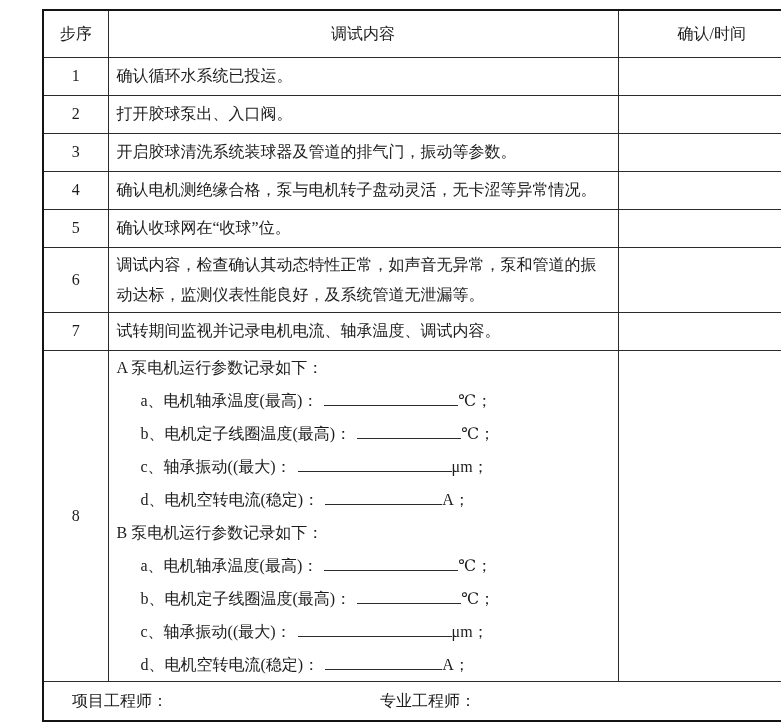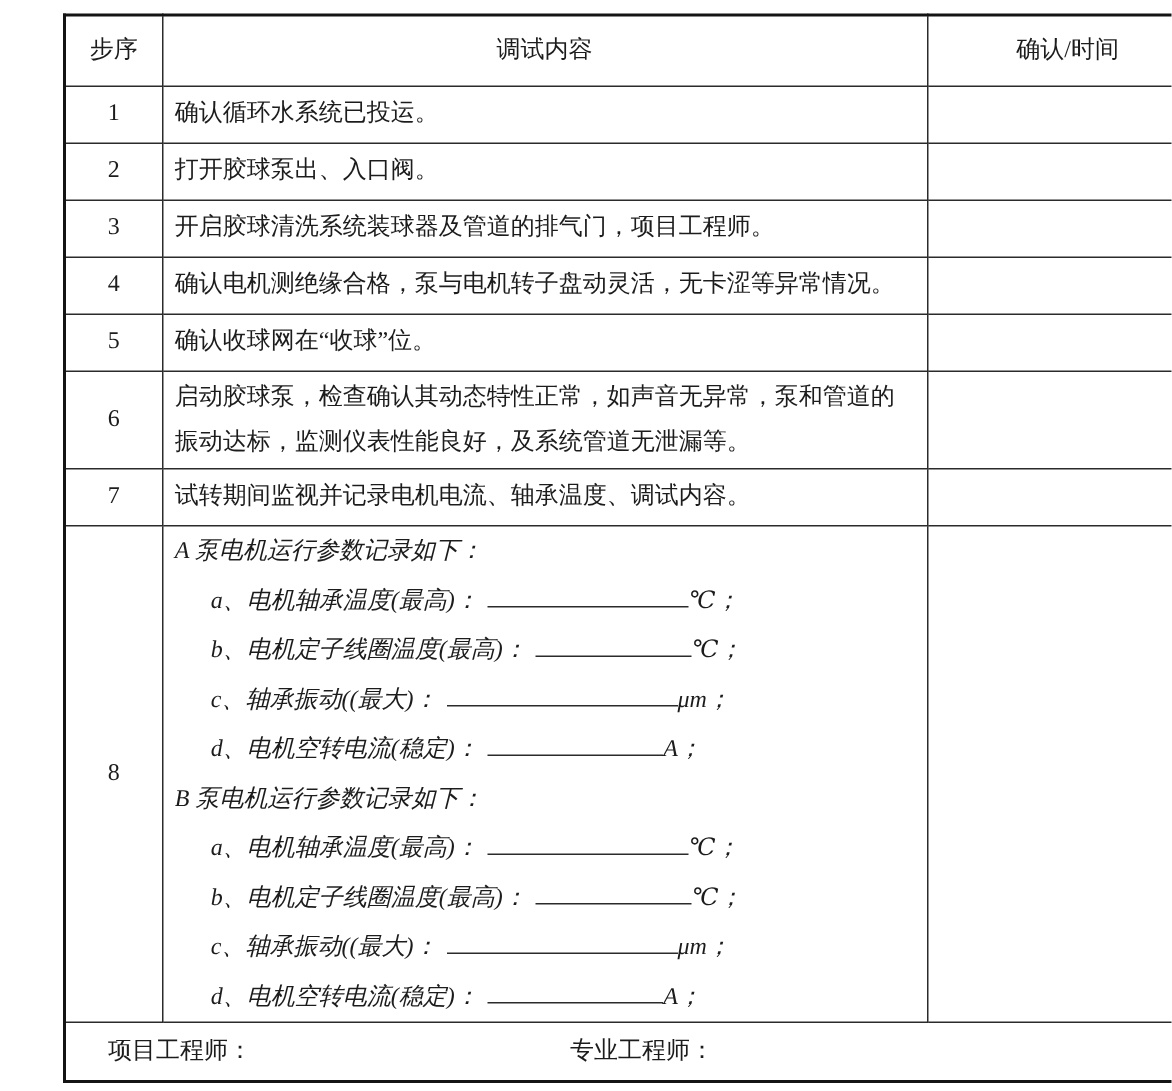--- a/index.html
+++ b/index.html
@@ -24,21 +24,21 @@
   tr.h38{height:38px;}
   tr.h64{height:64px;}
   tr.h329{height:329px;}
   tr.hfoot{height:40px;}
   td.step,td.hcell{text-align:center;}
   td.content{padding:2px 14px 2px 8px;}
   tr.h64 td.content{line-height:30px;}
   td.confirm{background:#fff;}
   
   td.bigcell{vertical-align:middle;padding:0 6px 0 8px;}
-  .p-line{height:33px;line-height:33px;white-space:nowrap;font-style:italic;}
+  .p-line{height:33px;line-height:33px;white-space:nowrap;}
   .p-line.indent{padding-left:24px;}
   .blank{
     display:inline-block;height:15px;vertical-align:baseline;
     border-bottom:1px solid #2b2b2b;margin-left:6px;
   }
   .blank-a{width:134px;}
   .blank-b{width:104px;}
   .blank-c{width:154px;}
   .blank-d{width:117px;}
   
@@ -71,39 +71,39 @@
   </tr>
 
   <tr class="h38">
     <td class="step">2</td>
     <td class="content">打开胶球泵出、入口阀。</td>
     <td class="confirm"></td>
   </tr>
 
   <tr class="h38">
     <td class="step">3</td>
-    <td class="content">开启胶球清洗系统装球器及管道的排气门，项目工程师。</td>
+    <td class="content">开启胶球清洗系统装球器及管道的排气门，振动等参数。</td>
     <td class="confirm"></td>
   </tr>
 
   <tr class="h38">
     <td class="step">4</td>
     <td class="content">确认电机测绝缘合格，泵与电机转子盘动灵活，无卡涩等异常情况。</td>
     <td class="confirm"></td>
   </tr>
 
   <tr class="h38">
     <td class="step">5</td>
     <td class="content">确认收球网在“收球”位。</td>
     <td class="confirm"></td>
   </tr>
 
   <tr class="h64">
     <td class="step">6</td>
-    <td class="content">启动胶球泵，检查确认其动态特性正常，如声音无异常，泵和管道的振动达标，监测仪表性能良好，及系统管道无泄漏等。</td>
+    <td class="content">调试内容，检查确认其动态特性正常，如声音无异常，泵和管道的振动达标，监测仪表性能良好，及系统管道无泄漏等。</td>
     <td class="confirm"></td>
   </tr>
 
   <tr class="h38">
     <td class="step">7</td>
     <td class="content">试转期间监视并记录电机电流、轴承温度、调试内容。</td>
     <td class="confirm"></td>
   </tr>
 
   <tr class="h329">

